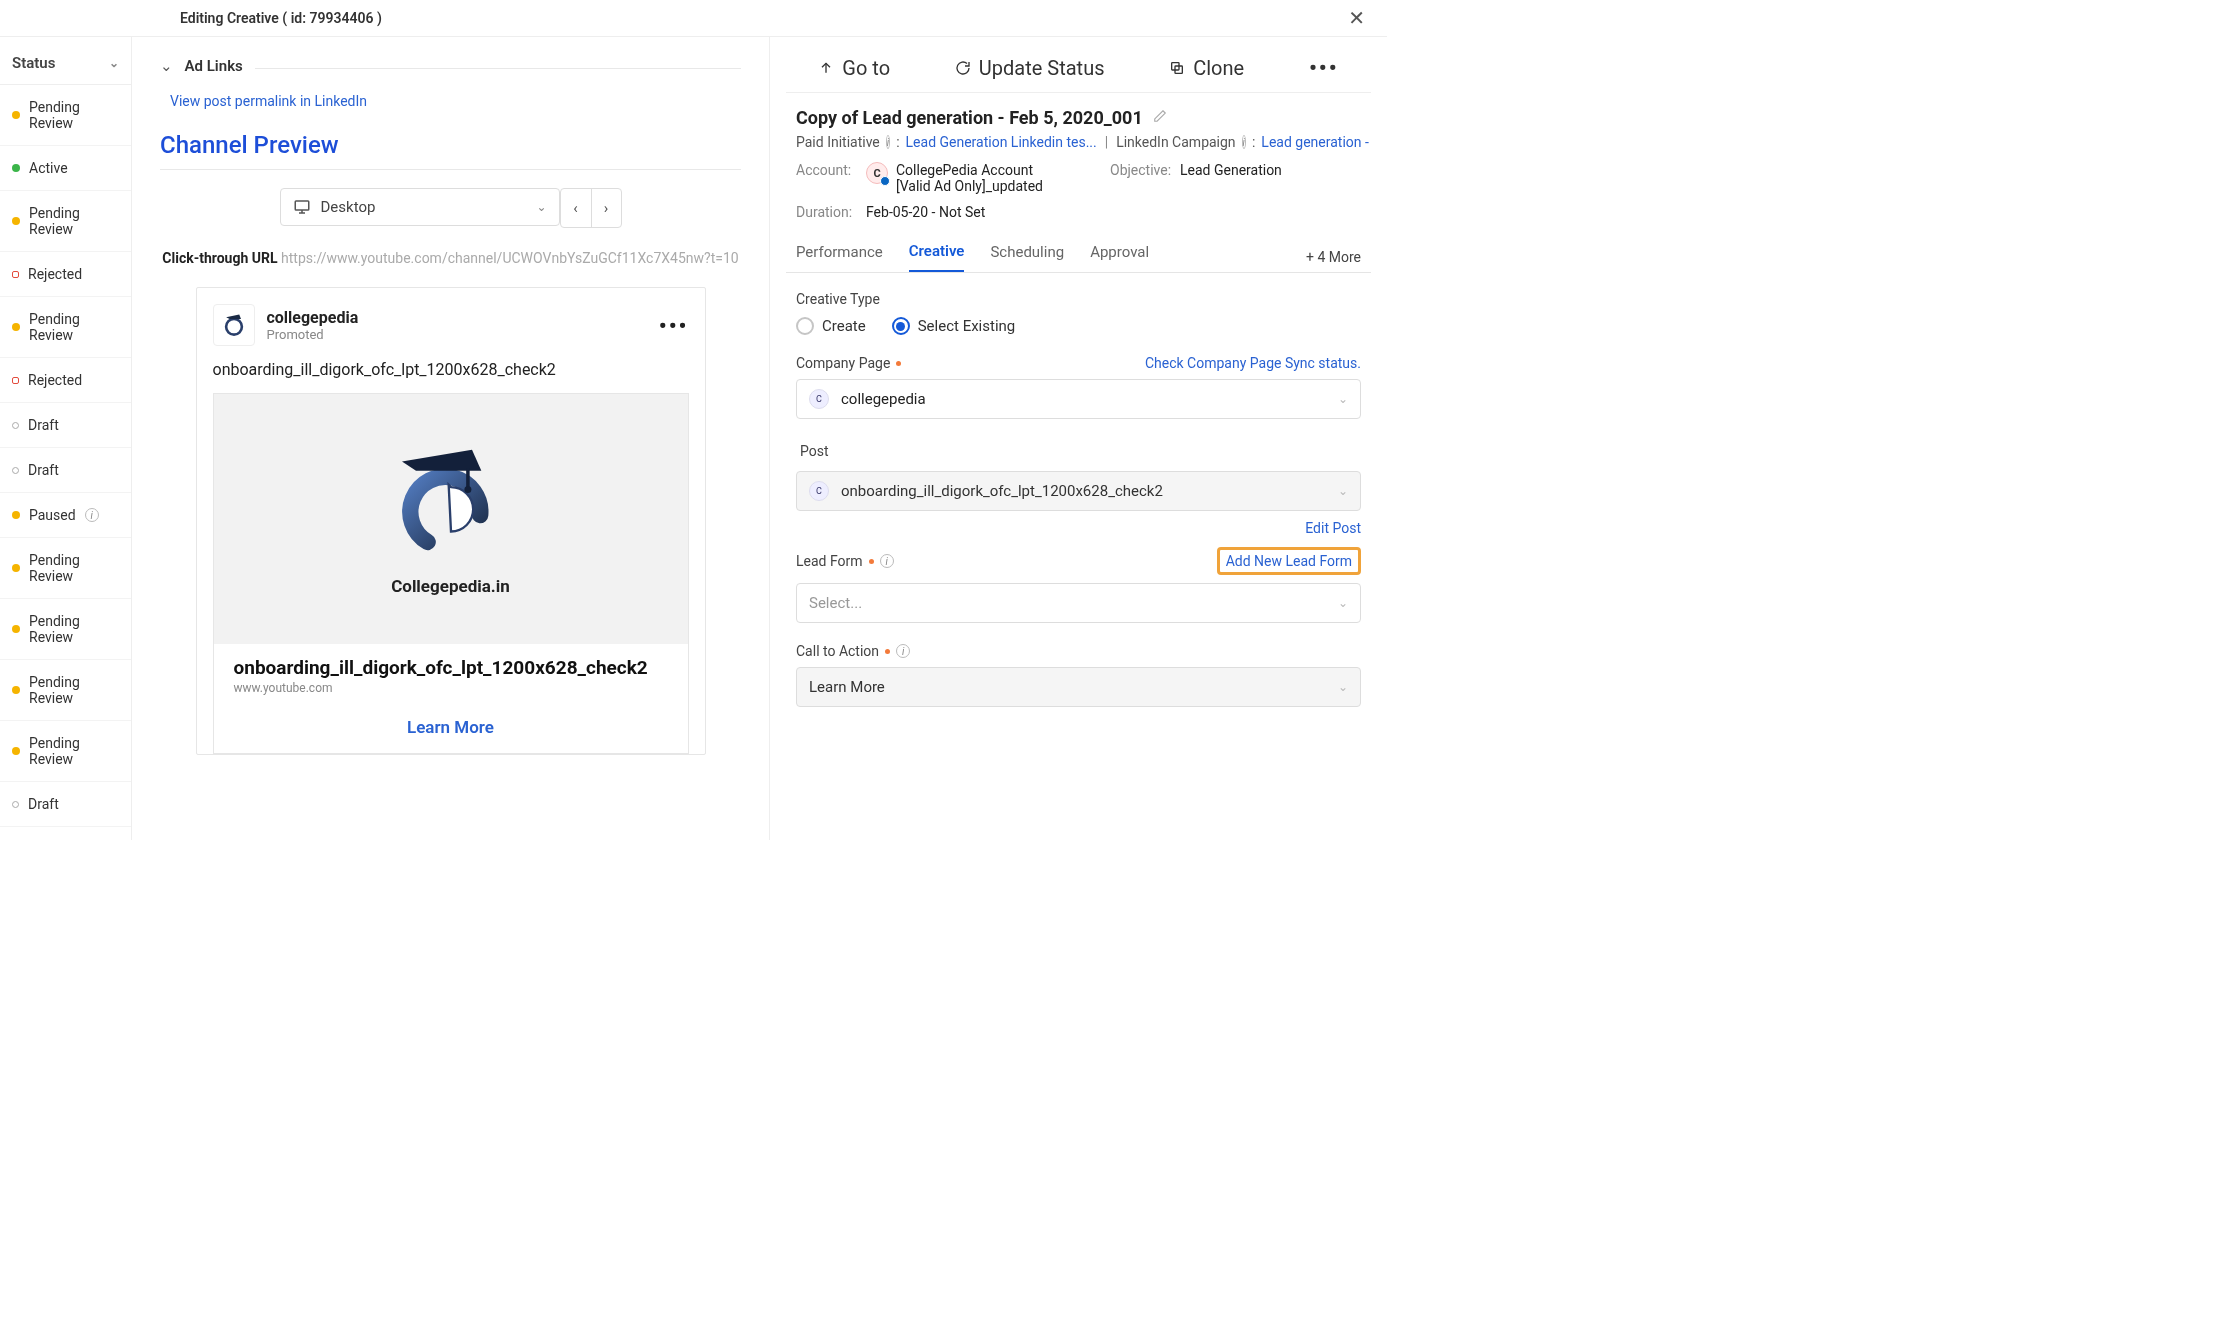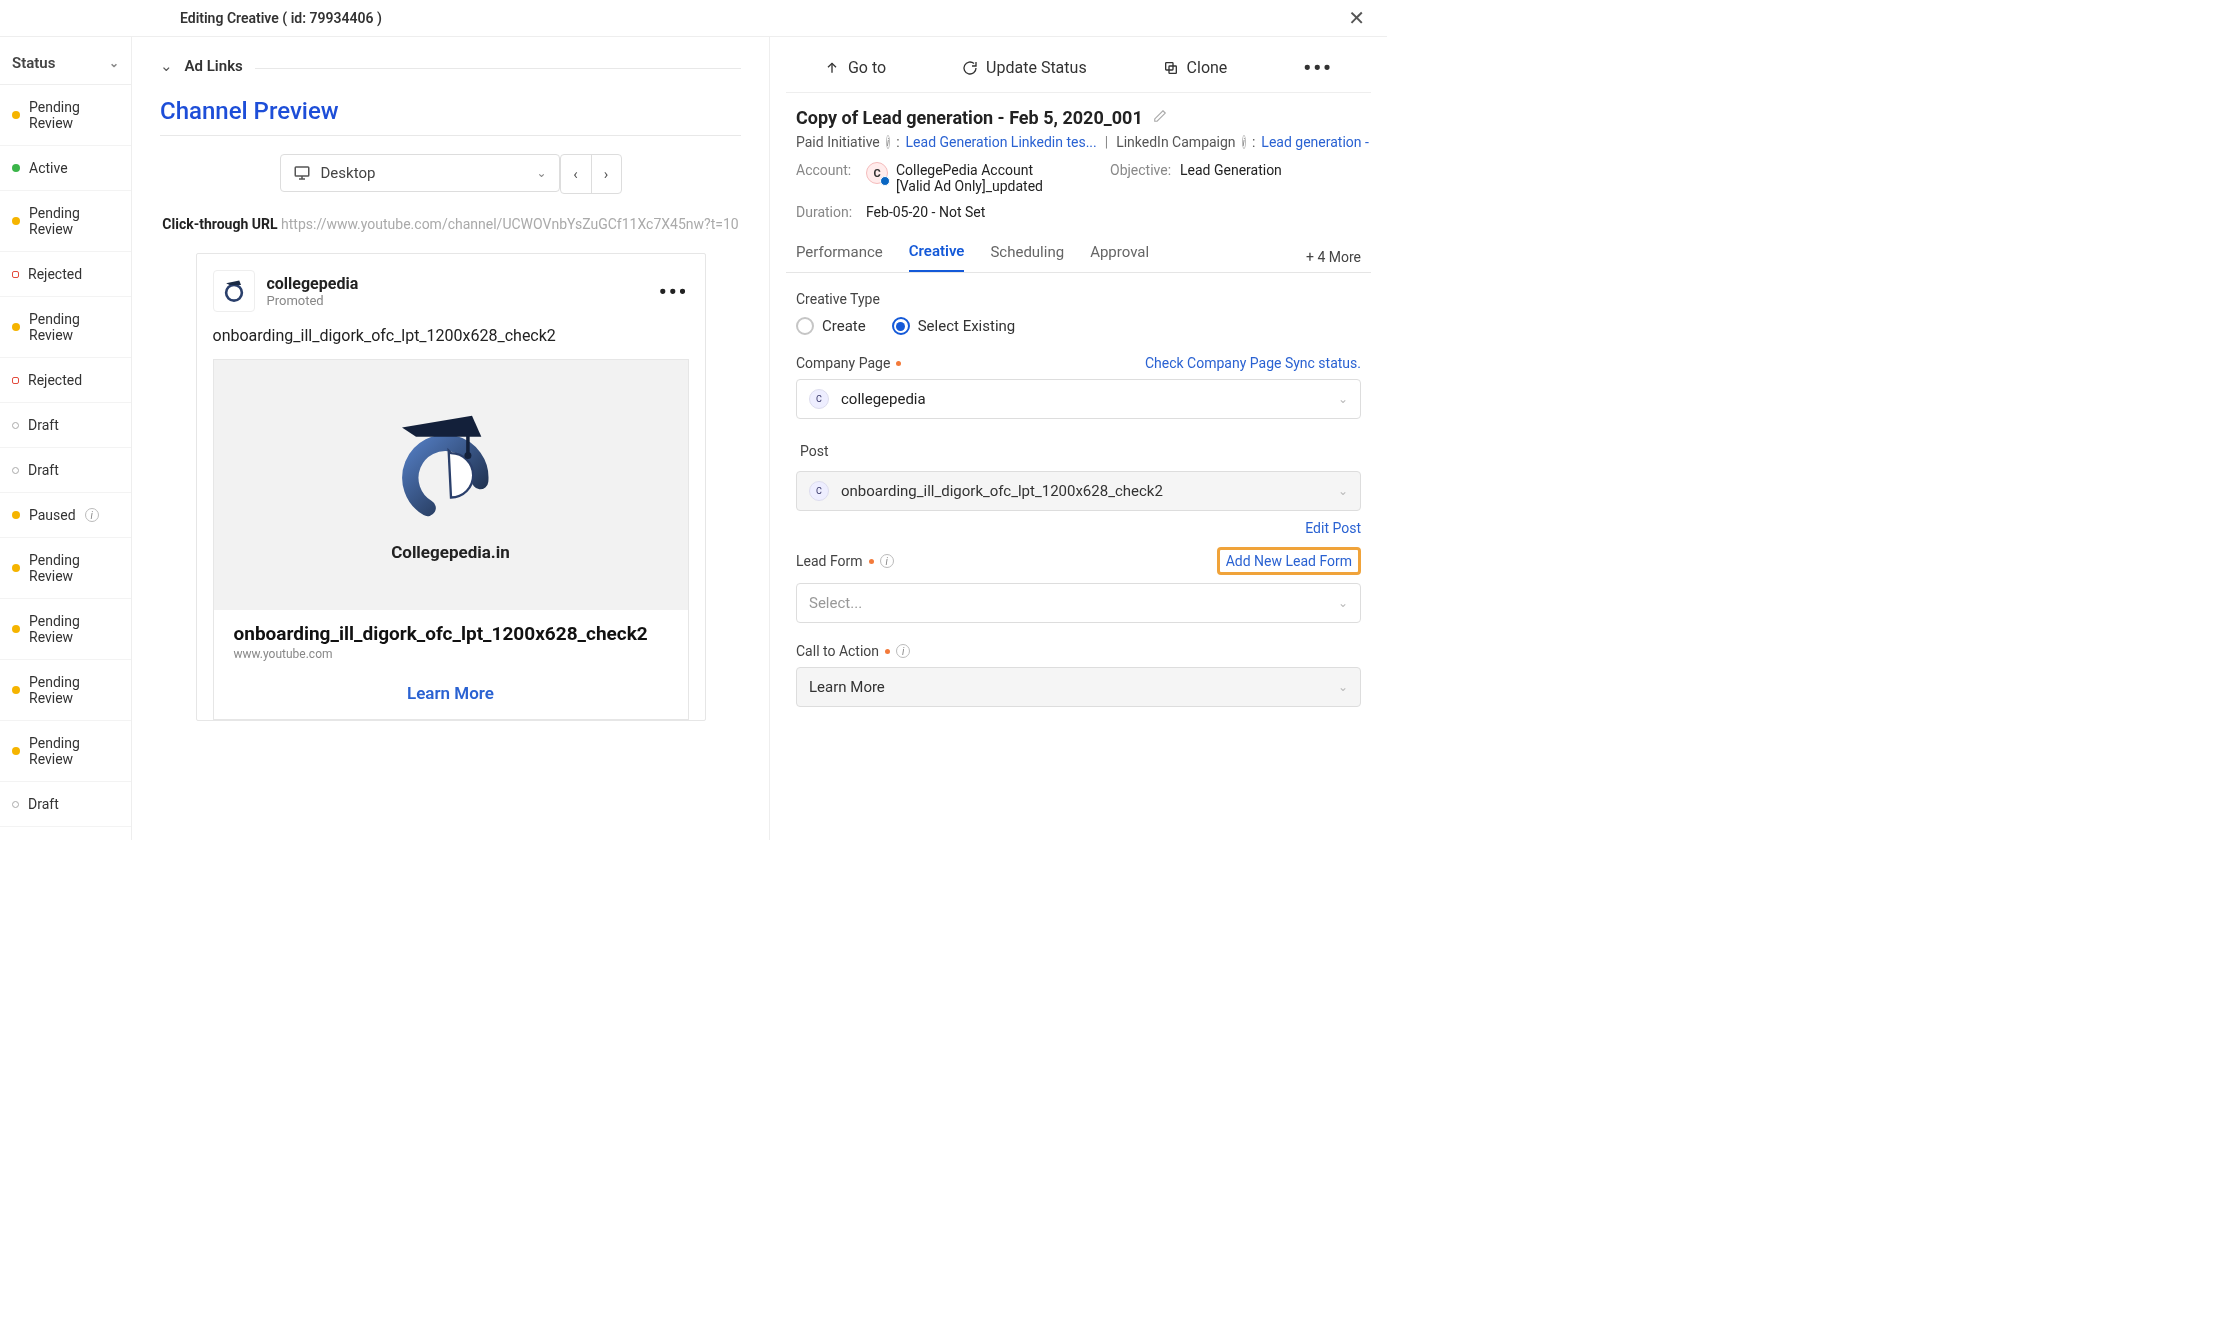--- a/index.html
+++ b/index.html
@@ -131,21 +131,21 @@
 .ad-title2 { font-weight:700; font-size:19px; color:#111; }
 .ad-domain { font-size:12px; color:#888; margin-top:2px; }
 .ad-cta { text-align:center; padding: 16px 0; color:#2a62d2; font-size:17px; font-weight:600; }
 
 
 .edit-col { width: 617px; flex-shrink:0; padding: 18px 16px 0 16px; overflow:hidden; }
 .action-row {
   display:flex; align-items:center; justify-content:space-around; padding-bottom:12px;
   border-bottom:1px solid #eee;
 }
-.action-row .act { display:flex; align-items:center; gap:8px; color:#333; font-size:16px; }
+.action-row .act { display:flex; align-items:center; gap:8px; color:#333; font-size:20px; }
 .act svg { width:16px; height:16px; }
 .more-dots { font-size:22px; letter-spacing:2px; color:#333; font-weight:bold; }
 .title-row { display:flex; align-items:center; gap:10px; padding: 14px 10px 6px; }
 .title-row h2 { font-size:18px; font-weight:700; color:#222; }
 .pencil { color:#aaa; }
 .crumb-row {
   display:flex; align-items:center; gap:6px; padding: 0 10px 12px; font-size:14px; color:#555;
   white-space:nowrap; overflow:hidden;
 }
 .crumb-row .link { color:#2a62d2; }
@@ -276,20 +276,21 @@
         </div>
       </div>
   </div>
 
   <div class="preview-col">
     <div class="ad-links-row">
       <span style="color:#555;">⌄</span>
       <span class="ad-links-label">Ad Links</span>
       <span class="ad-links-line"></span>
     </div>
+    <a class="permalink">View post permalink in LinkedIn</a>
     <div class="channel-preview">Channel Preview</div>
     <div class="hr"></div>
 
     <div class="device-row">
       <div class="device-select">
         <svg width="18" height="18" viewBox="0 0 24 24" fill="none" stroke="#555" stroke-width="2">
             <rect x="3" y="4" width="18" height="12" rx="1"></rect>
             <line x1="8" y1="20" x2="16" y2="20"></line>
             <line x1="12" y1="16" x2="12" y2="20"></line>
           </svg>

